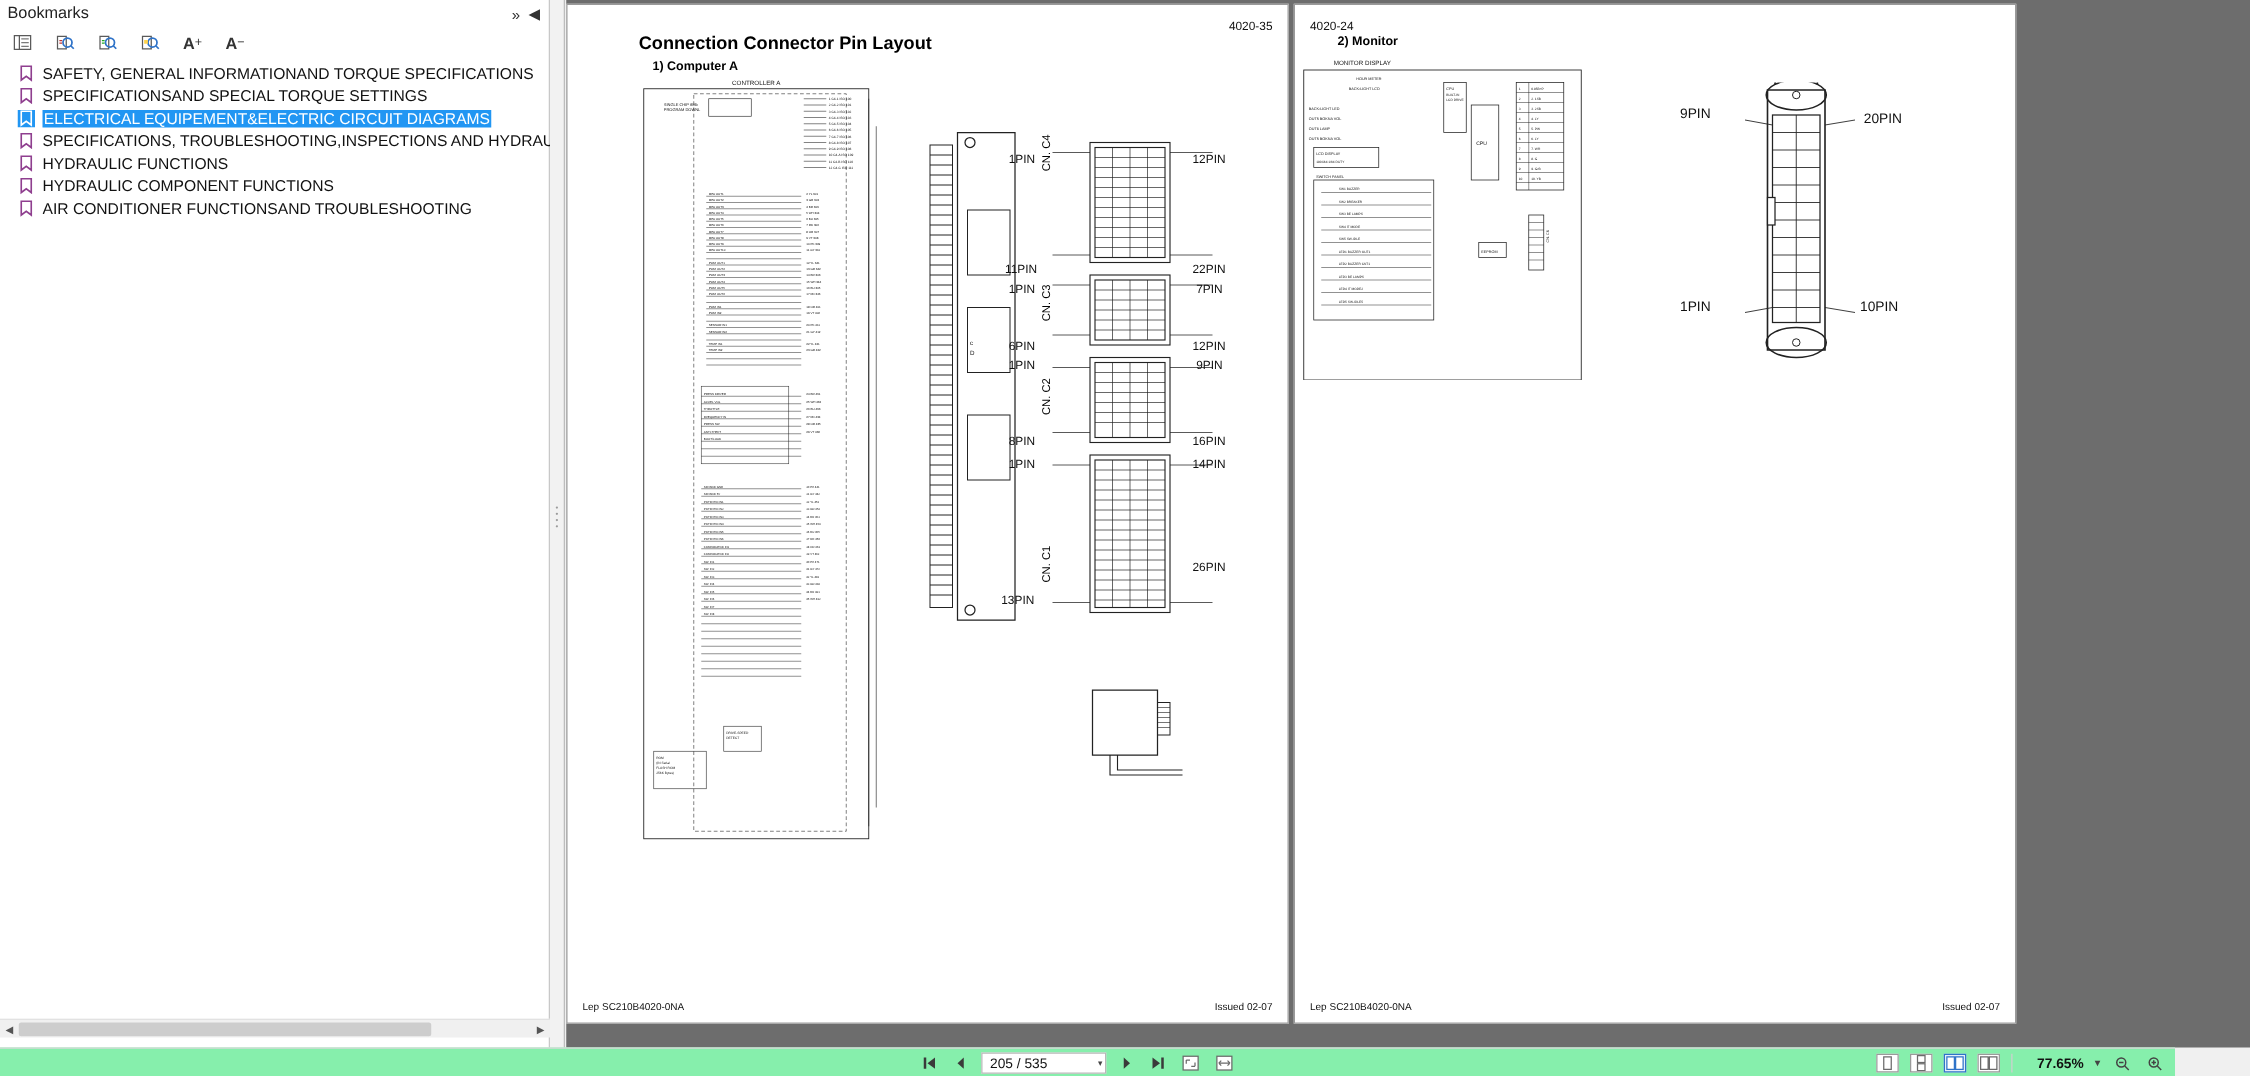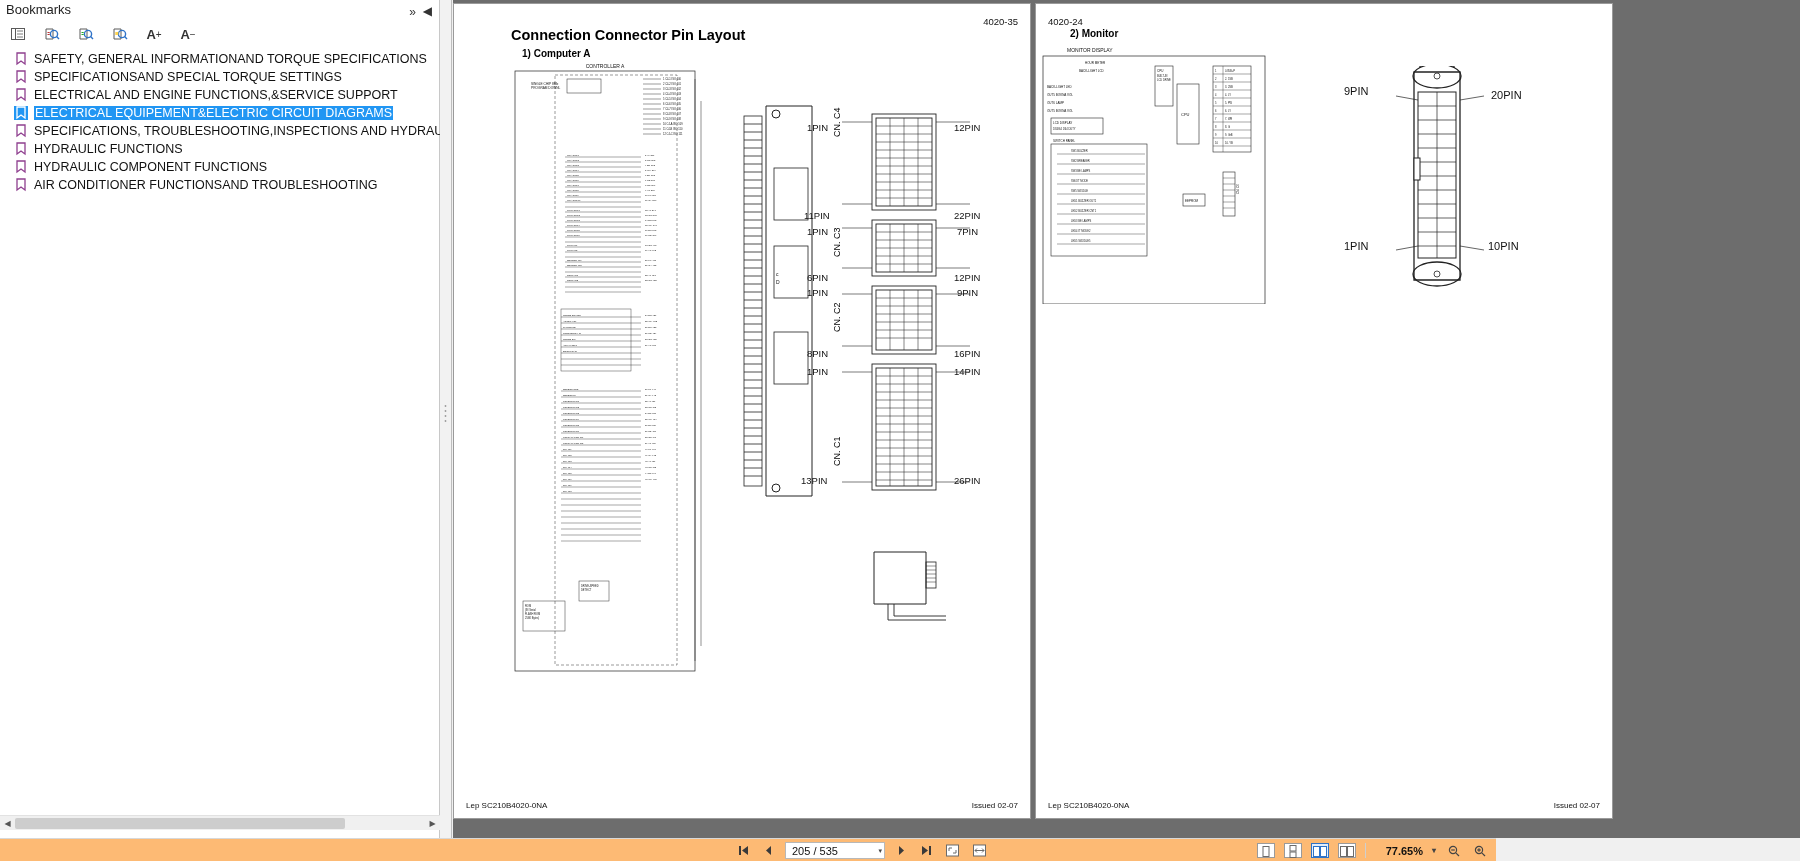--- a/index.html
+++ b/index.html
@@ -183,22 +183,22 @@
   .page-footer-left { left: 12px; }
   .page-footer-right { right: 12px; }
 
   .dwg { position: absolute; }
   .dwg svg { display: block; }
 
   
   .bottombar {
     position: absolute;
     left: 0; bottom: 0;
-    width: 1496px; height: 23px;
-    background: #fdba74;
+    width: 1740px; height: 23px;
+    background: #86efac;
     border-top: 1px solid #d8d8d8;
     display: flex;
     align-items: center;
   }
   .bb-center {
     position: absolute;
     left: 735px; top: 0;
     height: 23px;
     display: flex;
     align-items: center;
@@ -317,28 +317,20 @@
         </span>
         <span class="bm-label">SAFETY, GENERAL INFORMATIONAND TORQUE SPECIFICATIONS</span>
       </div>
       <div class="bm-item">
         <span class="bm-bmicon">
           <svg width="14" height="14" viewBox="0 0 14 14">
               <path d="M3 1 h8 v11 l-4 -3 l-4 3 z" fill="none" stroke="#8f3f8f" stroke-width="1.3"></path>
             </svg>
         </span>
         <span class="bm-label">SPECIFICATIONSAND SPECIAL TORQUE SETTINGS</span>
-      </div>
-      <div class="bm-item">
-        <span class="bm-bmicon">
-          <svg width="14" height="14" viewBox="0 0 14 14">
-              <path d="M3 1 h8 v11 l-4 -3 l-4 3 z" fill="none" stroke="#8f3f8f" stroke-width="1.3"></path>
-            </svg>
-        </span>
-        <span class="bm-label">ELECTRICAL AND ENGINE FUNCTIONS,&amp;SERVICE SUPPORT</span>
       </div>
       <div class="bm-item selected">
         <span class="bm-bmicon">
           <svg width="14" height="14" viewBox="0 0 14 14">
               <rect x="0" y="0" width="14" height="14" fill="#2196f3"></rect>
               <path d="M3 1 h8 v11 l-4 -3 l-4 3 z" fill="none" stroke="#ffffff" stroke-width="1.3"></path>
             </svg>
         </span>
         <span class="bm-label">ELECTRICAL EQUIPEMENT&amp;ELECTRIC CIRCUIT DIAGRAMS</span>
       </div>
@@ -816,21 +808,21 @@
       <div class="page-num" style="left:500px; top:268px;">12PIN</div>
 
       <div class="page-num" style="left:353px; top:283px;">1PIN</div>
       <div class="page-num" style="left:503px; top:283px;">9PIN</div>
       <div class="page-num" style="left:353px; top:344px;">8PIN</div>
       <div class="page-num" style="left:500px; top:344px;">16PIN</div>
 
       <div class="page-num" style="left:353px; top:362px;">1PIN</div>
       <div class="page-num" style="left:500px; top:362px;">14PIN</div>
       <div class="page-num" style="left:347px; top:471px;">13PIN</div>
-      <div class="page-num" style="left:500px; top:471px;">26PIN</div>
+      <div class="page-num" style="left:500px; top:445px;">26PIN</div>
 
       <div class="dwg" style="left:418px; top:540px;">
         <svg width="90" height="90" viewBox="0 0 90 90">
           <path d="M2 8 h52 v52 h-52 z" fill="none" stroke="#222" stroke-width="1"></path>
           <rect x="54" y="18" width="10" height="26" fill="none" stroke="#222" stroke-width="0.8"></rect>
           <g stroke="#222" stroke-width="0.5">
             <line x1="54" y1="22" x2="64" y2="22"></line>
               <line x1="54" y1="26" x2="64" y2="26"></line>
             <line x1="54" y1="30" x2="64" y2="30"></line>
               <line x1="54" y1="34" x2="64" y2="34"></line>

